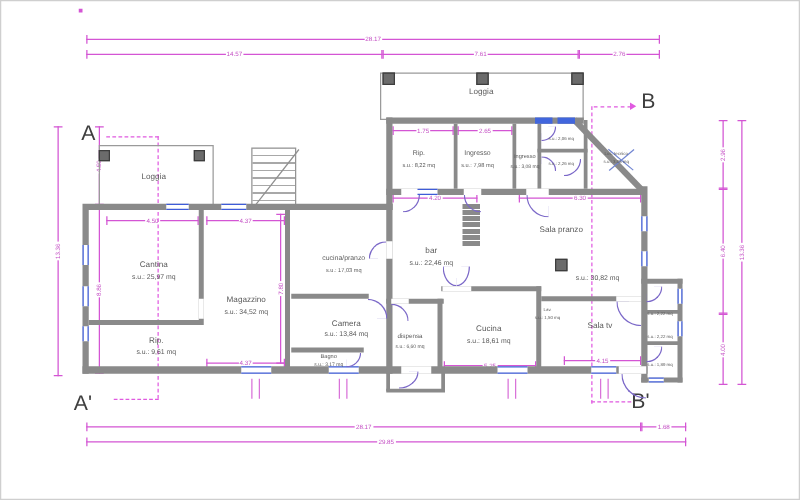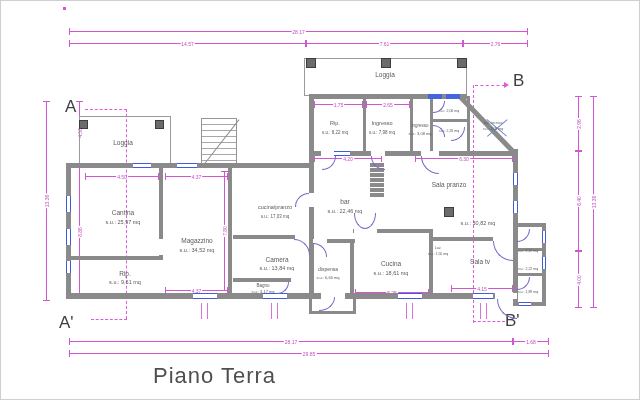--- a/index.html
+++ b/index.html
@@ -267,14 +267,13 @@
   <div class="lbl f35" style="left:437px;top:247px;">Lav.</div>
   <div class="lbl f35" style="left:437px;top:253px;">s.u.: 1,50 mq</div>
   <div class="lbl f35" style="left:448px;top:110px;">s.u.: 2,06 mq</div>
   <div class="lbl f35" style="left:448px;top:130px;">s.u.: 2,26 mq</div>
   <div class="lbl f35" style="left:492px;top:122px;">Loc. tecnico</div>
   <div class="lbl f35" style="left:492px;top:128px;">s.u.: 3,05 mq</div>
   <div class="lbl f35" style="left:527px;top:250px;">s.u.: 2,22 mq</div>
   <div class="lbl f35" style="left:527px;top:268px;">s.u.: 2,22 mq</div>
   <div class="lbl f35" style="left:527px;top:291px;">s.u.: 1,89 mq</div>
 
-  <div class="title" style="left:152px;top:362px;">Piano Terra</div>
 </div>
 
 </body></html>

